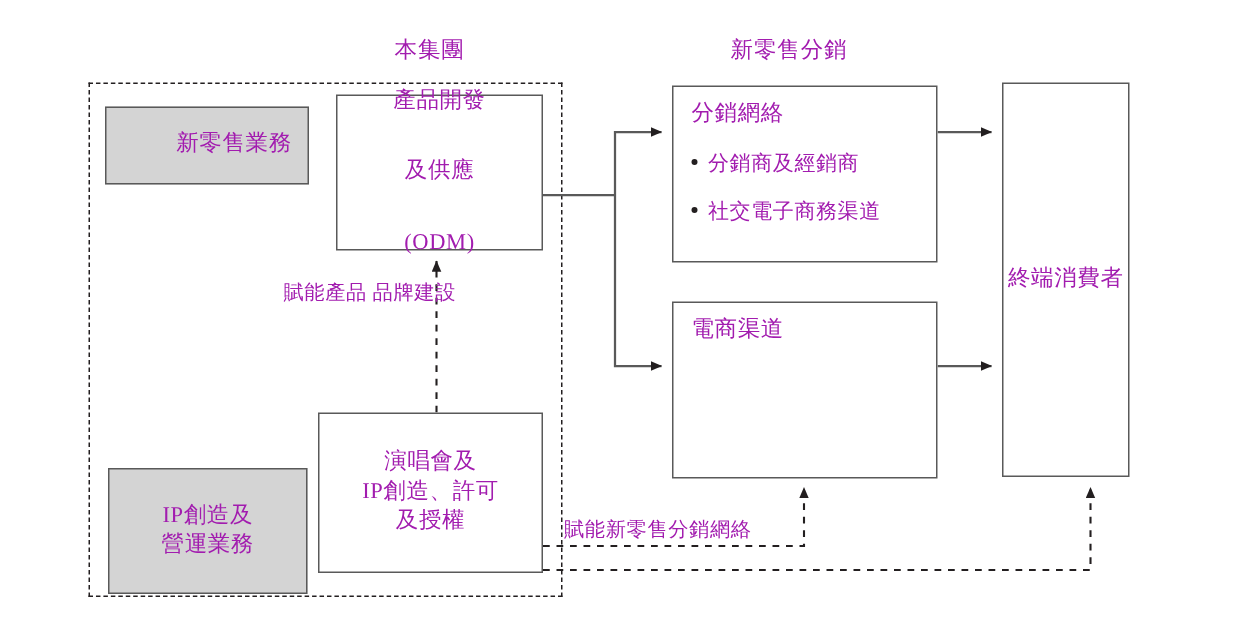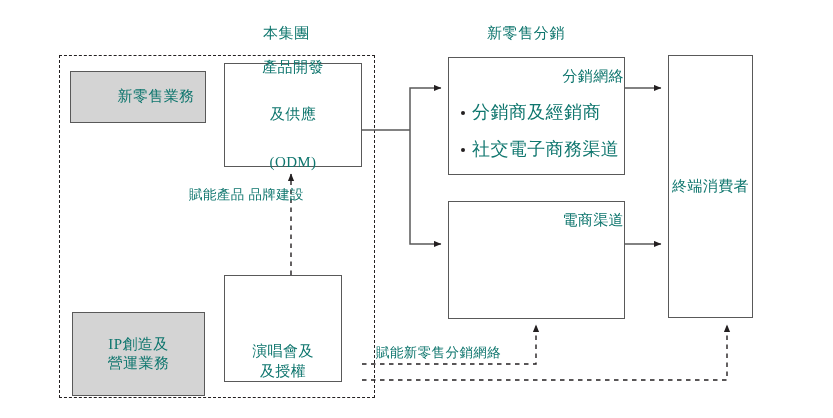--- a/index.html
+++ b/index.html
@@ -6,21 +6,21 @@
     margin: 0;
     padding: 0;
     background: #ffffff;
   }
   #canvas {
     position: relative;
     width: 833px;
     height: 418px;
     background: #ffffff;
     font-family: "Liberation Serif", "DejaVu Serif", serif;
-    color: #0f766e;
+    color: #a21caf;
     overflow: hidden;
   }
   svg.layer {
     position: absolute;
     left: 0;
     top: 0;
     width: 833px;
     height: 418px;
     pointer-events: none;
   }
@@ -38,35 +38,35 @@
   .node.plain {
     border: 1.3px solid #595959;
     background: #ffffff;
   }
   .node.shaded {
     border: 1.3px solid #595959;
     background: #d4d4d4;
   }
   .node.listbox {
     justify-content: flex-start;
-    align-items: flex-end;
+    align-items: flex-start;
     padding: 9px 0 0 12px;
   }
   .node .ln { display: block; white-space: nowrap; }
   .bullets {
     margin: 0;
     padding: 0;
     list-style: none;
     width: 100%;
   }
   .bullets li {
     display: flex;
     align-items: baseline;
     margin-top: 14px;
-    font-size: 18px;
+    font-size: 14px;
     white-space: nowrap;
   }
   .bullets li .dot {
     display: inline-block;
     width: 4px;
     height: 4px;
     border-radius: 50%;
     background: #231f20;
     margin-right: 7px;
     flex: none;
@@ -144,22 +144,23 @@
     <span class="ln">IP創造及</span>
     <span class="ln">營運業務</span>
   </div>
 
   <div class="node plain" style="left:224px; top:63px; width:138px; height:104px;gap:28px;">
     <span class="ln">產品開發</span>
     <span class="ln">及供應</span>
     <span class="ln">(ODM)</span>
   </div>
 
-  <div class="node plain" style="left:224px; top:275px; width:118px; height:107px;justify-content:flex-end;">
+  <div class="node plain" style="left:212px; top:275px; width:150px; height:107px;">
     <span class="ln">演唱會及</span>
+    <span class="ln">IP創造、許可</span>
     <span class="ln">及授權</span>
   </div>
 
   <div class="node plain listbox" style="left:448px; top:57px; width:177px; height:118px;">
     <span class="ln">分銷網絡</span>
     <ul class="bullets">
       <li>
         <span class="dot"></span>
         <span>分銷商及經銷商</span>
       </li>

